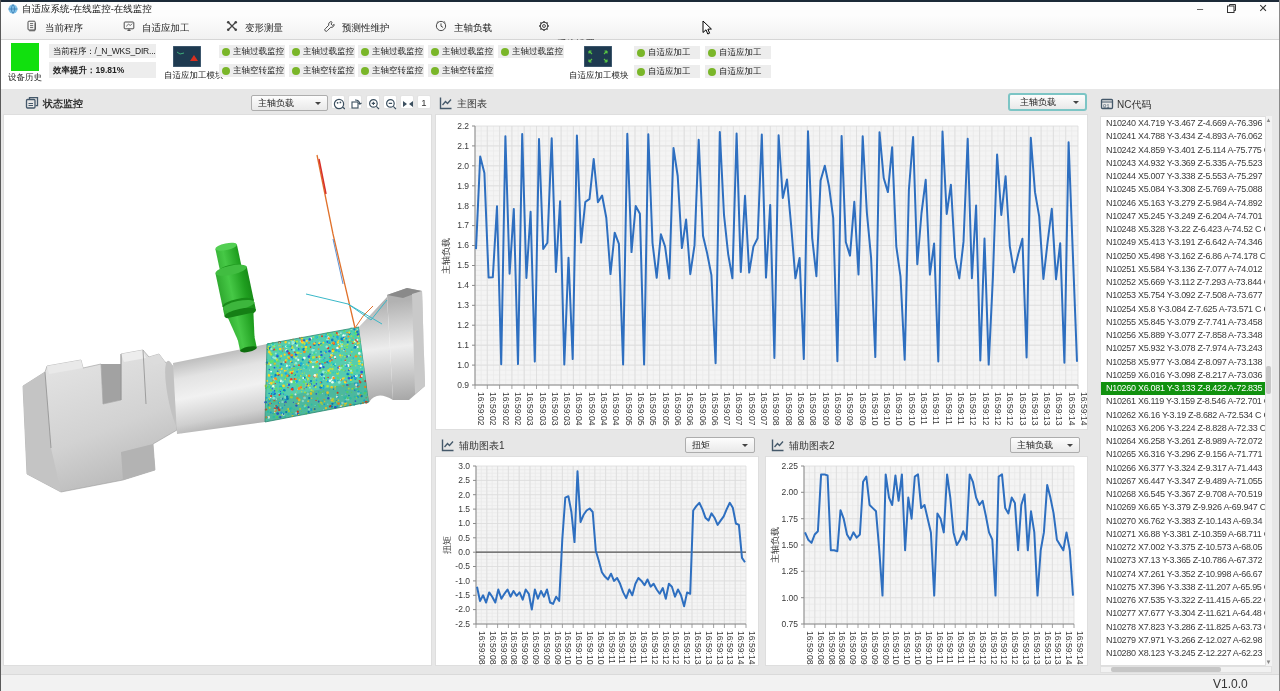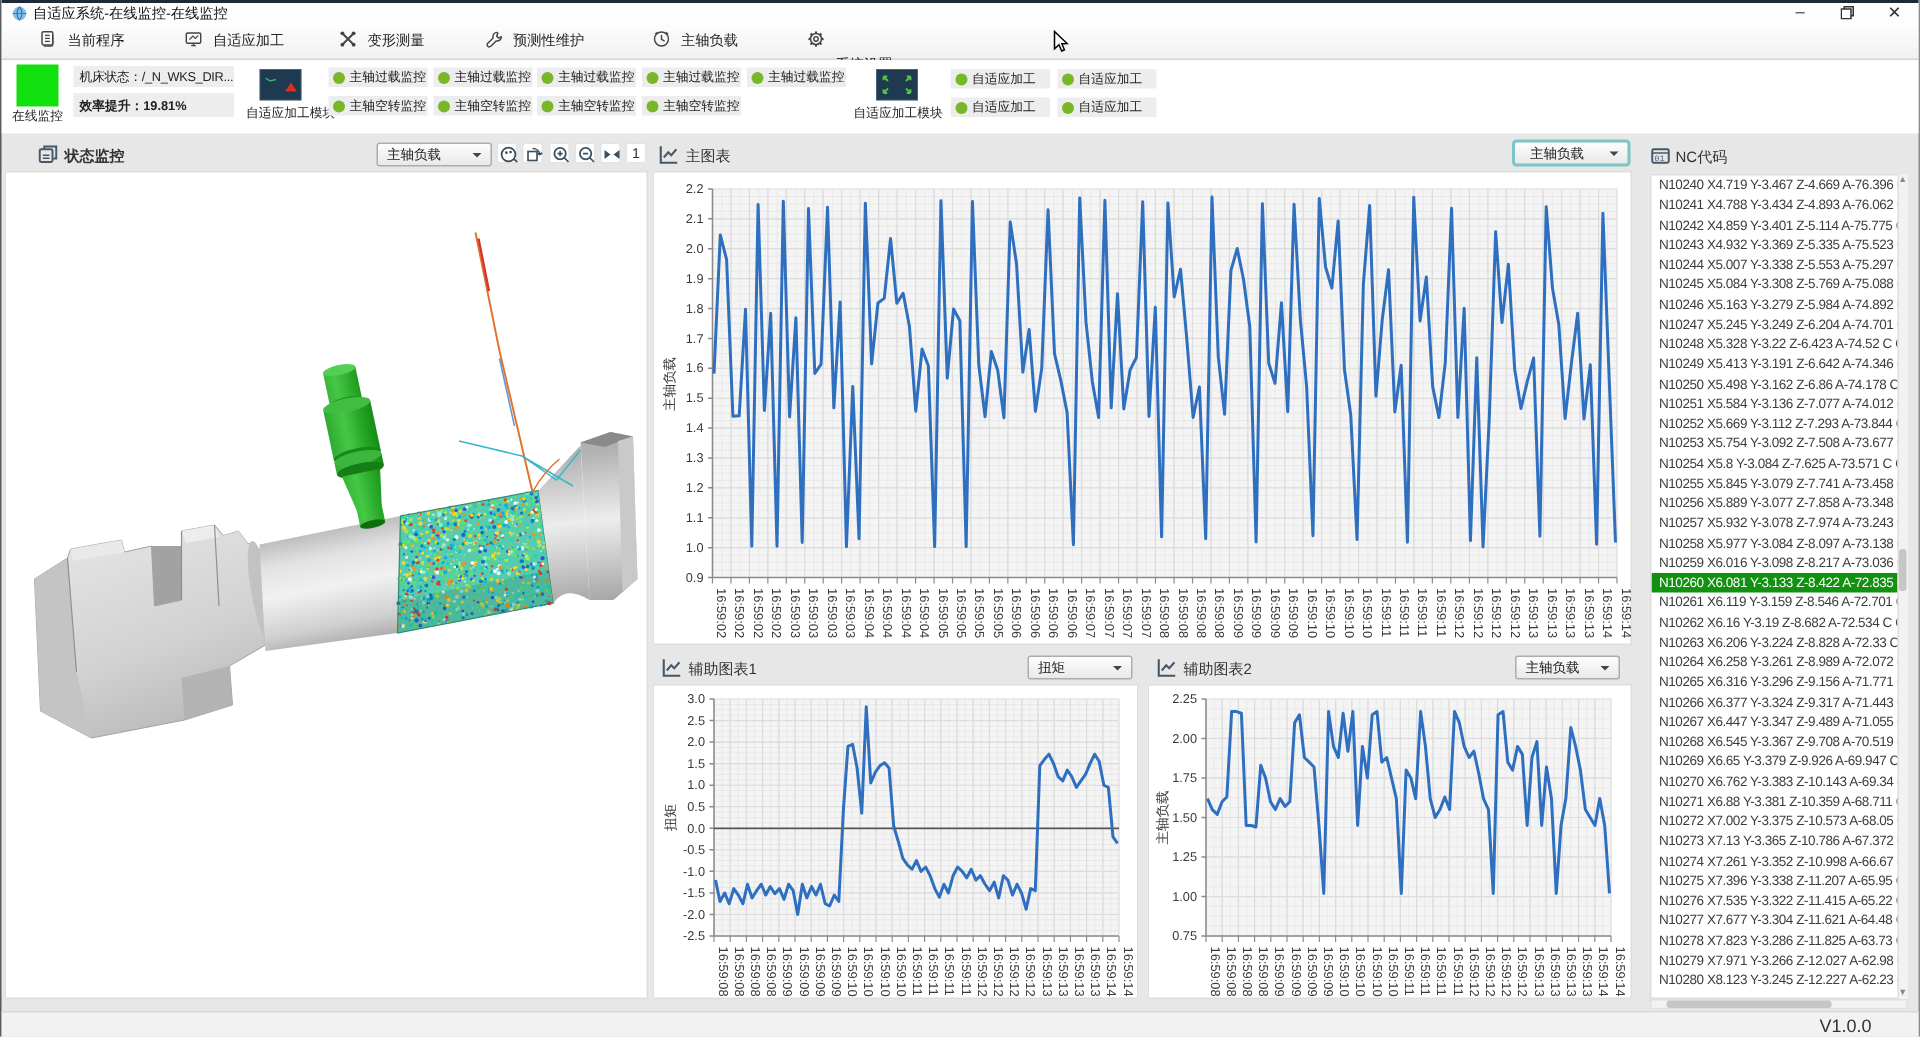--- a/index.html
+++ b/index.html
@@ -54,22 +54,22 @@
     <line x1="3.0" y1="3.0" x2="4.4" y2="4.4" stroke="#444" stroke-width="1.8"></line>
     <line x1="7.5" y1="1.2" x2="7.5" y2="3.1" stroke="#444" stroke-width="1.8"></line>
     <line x1="12.0" y1="3.0" x2="10.6" y2="4.4" stroke="#444" stroke-width="1.8"></line>
   </svg>
 <div class="menuitem" style="left:556px;top:32px">系统设置</div>
 <svg class="abs" style="left:701px;top:20px" width="12" height="16">
     <path d="M1 1 L1 12.5 L4 9.8 L5.8 14 L7.6 13.2 L5.9 9.2 L9.4 9 Z" fill="#fff" stroke="#000" stroke-width="1"></path>
   </svg>
 <div class="abs" style="left:0;top:40px;width:1280px;height:49px;background:#fff"></div>
 <div class="abs" style="left:10px;top:43px;width:28px;height:28px;background:#11e00e"></div>
-<div class="abs" style="left:7px;top:72px;font-size:8.5px;color:#222">在线监控</div>
-<div class="strip" style="left:48px;top:44px;width:107px;height:14px;line-height:14px;padding-left:4px;letter-spacing:-0.2px">机床状态：/_N_WKS_DIR...</div>
+<div class="abs" style="left:7px;top:72px;font-size:8.5px;color:#222">设备历史</div>
+<div class="strip" style="left:48px;top:44px;width:107px;height:14px;line-height:14px;padding-left:4px;letter-spacing:-0.2px">当前程序：/_N_WKS_DIR...</div>
 <div class="strip" style="left:48px;top:62px;width:107px;height:16px;line-height:16px;padding-left:4px;font-weight:bold">效率提升：19.81%</div>
 <svg class="abs" style="left:172px;top:46px" width="28" height="21">
     <rect x="0" y="0" width="28" height="21" fill="#1e3a50" stroke="#5a7288" stroke-width="1"></rect>
     <path d="M4 6l3 2 4-1" stroke="#3fae7a" stroke-width="1" fill="none"></path>
     <path d="M17 15l4-6 4 6z" fill="#d83020"></path>
   </svg>
 <div class="abs" style="left:163px;top:70px;font-size:8.5px;color:#222">自适应加工模块</div>
 <div class="badge" style="left:218px;top:45px">
     <i></i>
     <b>主轴过载监控</b>

